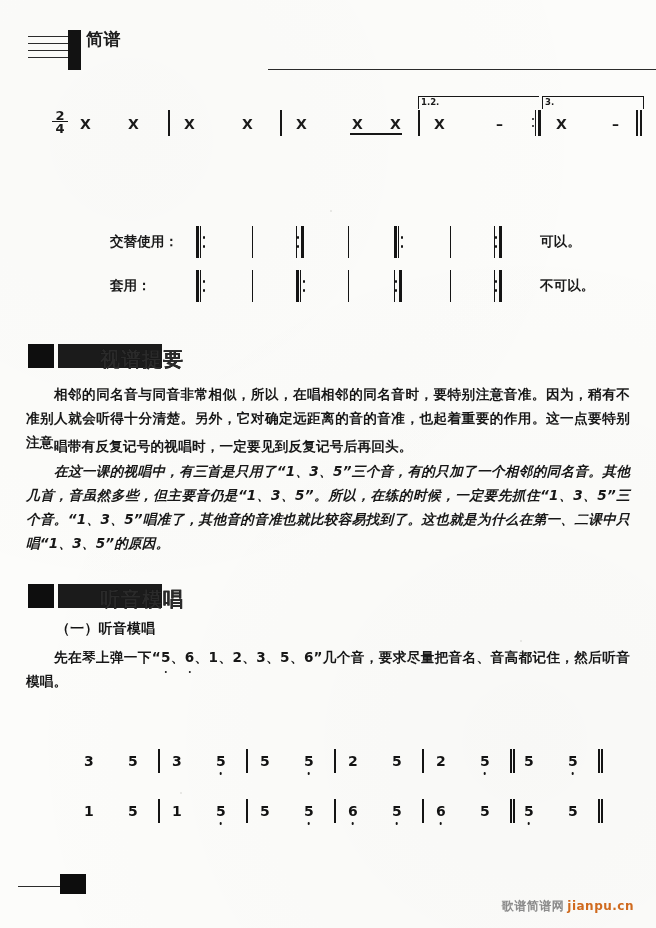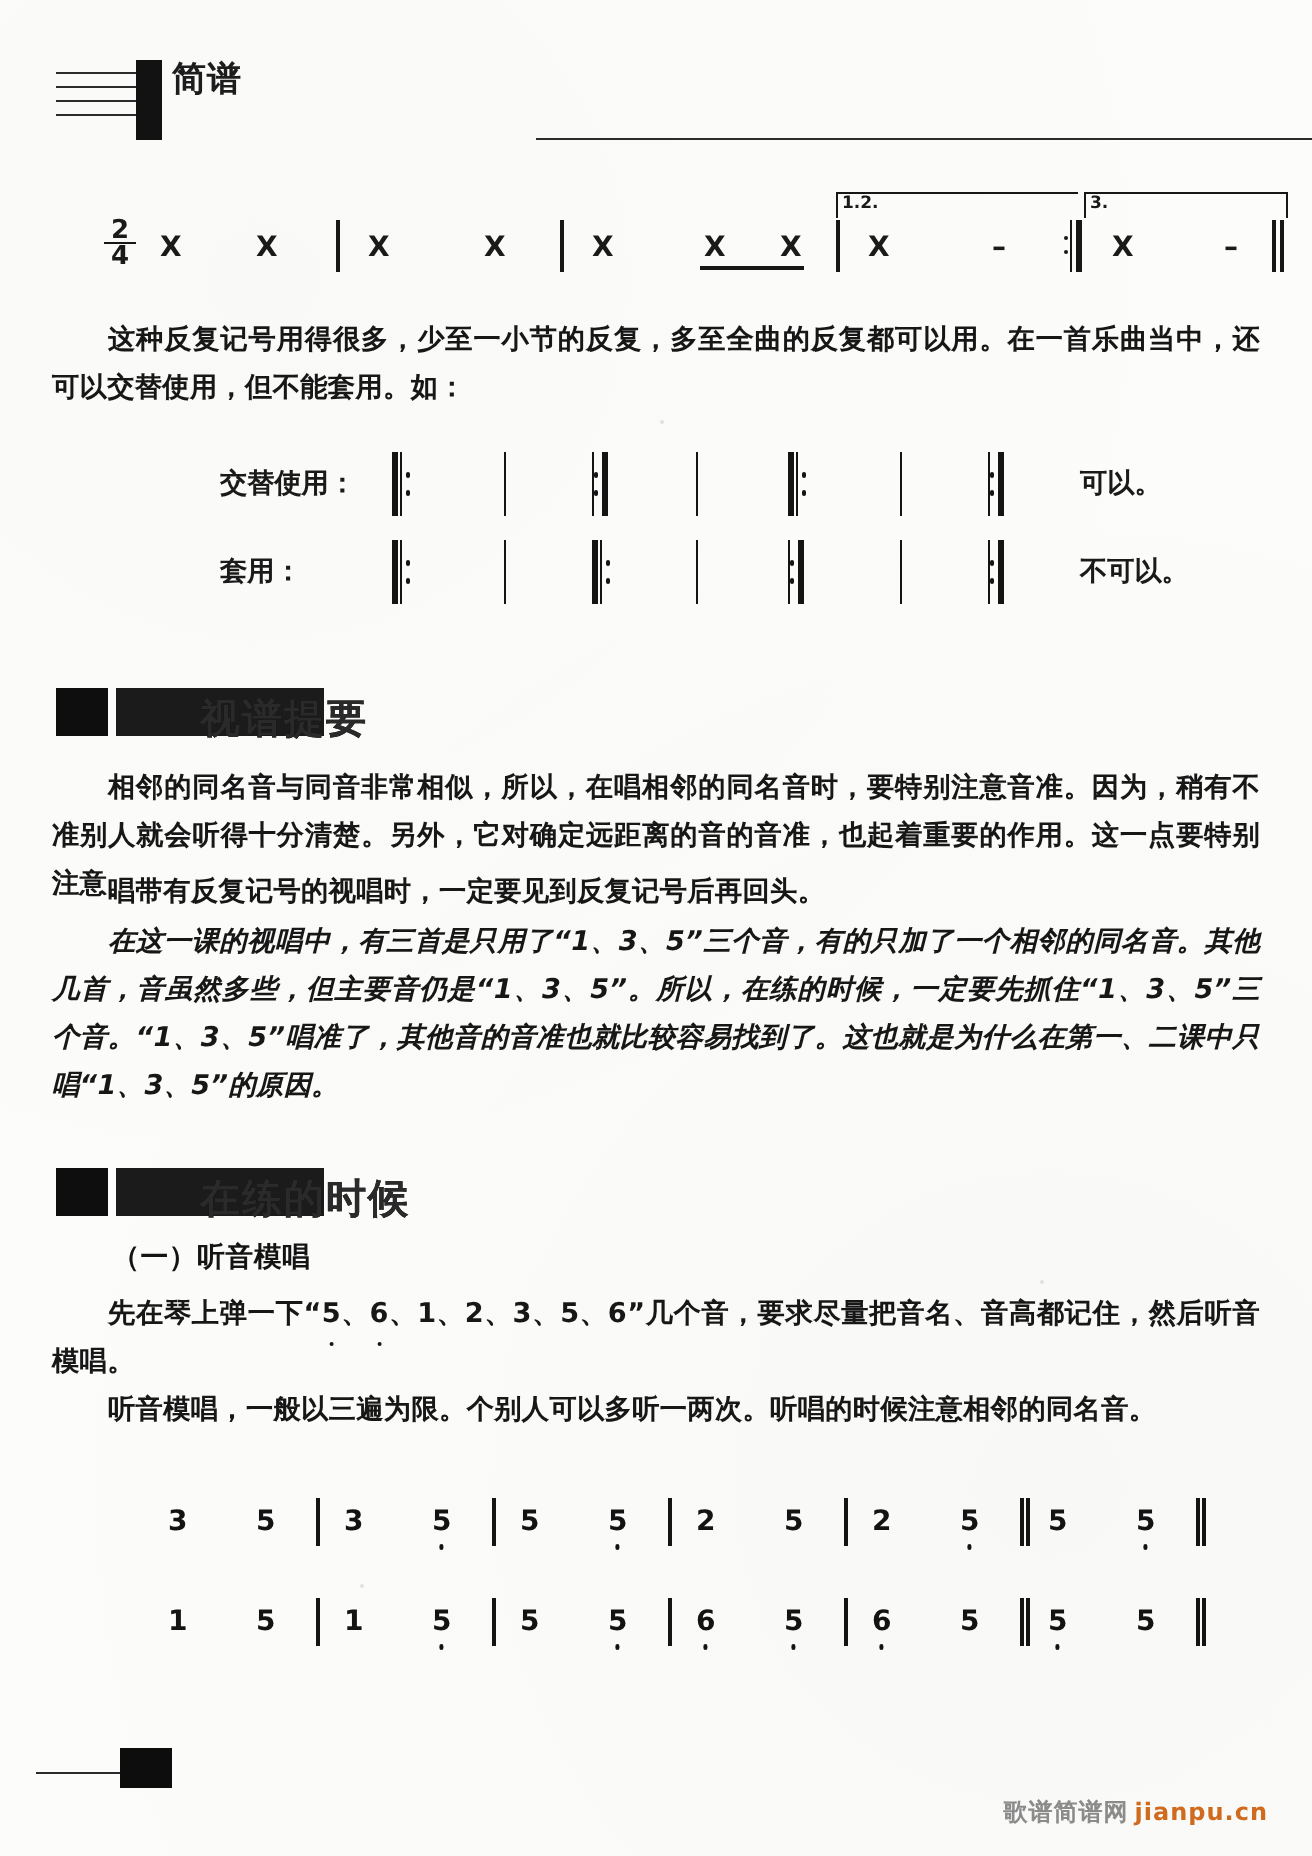--- a/index.html
+++ b/index.html
@@ -403,21 +403,20 @@
     </div>
 
     <div class="volta closed" style="left:490px; top:-6px; width:100px;">
       <span>3.</span>
     </div>
     <div class="rx" style="left:504px;">X</div>
     <div class="rdash" style="left:560px;">–</div>
     <div class="barfinal" style="left:584px;"></div>
   </div>
 
-  <div class="para indent" style="left:26px; top:158px; width:604px;">这种反复记号用得很多，少至一小节的反复，多至全曲的反复都可以用。在一首乐曲当中，还可以交替使用，但不能套用。如：</div>
 
   <div class="exrow" style="left:110px; top:270px; width:440px;">
     <div class="exlabel">套用：</div>
     <div class="rep left" style="left:86px;">
         <span class="thick"></span>
         <span class="thin"></span>
         <span class="dot dA"></span>
         <span class="dot dB"></span>
       </div>
     <div class="plainbar" style="left:142px;"></div>
@@ -483,30 +482,29 @@
   </div>
 
   <div class="para indent" style="left:26px; top:382px; width:604px;">相邻的同名音与同音非常相似，所以，在唱相邻的同名音时，要特别注意音准。因为，稍有不准别人就会听得十分清楚。另外，它对确定远距离的音的音准，也起着重要的作用。这一点要特别注意。</div>
   <div class="para indent" style="left:26px; top:434px; width:604px;">唱带有反复记号的视唱时，一定要见到反复记号后再回头。</div>
 
   <div class="para indent" style="left:26px; top:459px; width:604px;font-style:italic;">在这一课的视唱中，有三首是只用了“1、3、5”三个音，有的只加了一个相邻的同名音。其他几首，音虽然多些，但主要音仍是“1、3、5”。所以，在练的时候，一定要先抓住“1、3、5”三个音。“1、3、5”唱准了，其他音的音准也就比较容易找到了。这也就是为什么在第一、二课中只唱“1、3、5”的原因。</div>
 
   <div class="sect" style="left:28px; top:584px; width:220px;">
     <div class="blk1"></div>
     <div class="blk2"></div>
-    <div class="stxt">在练的时候</div>
+    <div class="stxt">听音模唱</div>
   </div>
 
   <div class="subhead" style="left:56px; top:620px;">（一）听音模唱</div>
 
   <div class="para" style="left:26px; top:645px; width:604px;">
     <span style="margin-left:28px;">先在琴上弹一下“</span><span id="pitch-list-slot"><span class="dnum">5</span><span>、</span><span class="dnum">6</span><span>、</span><span>1</span><span>、</span><span>2</span><span>、</span><span>3</span><span>、</span><span>5</span><span>、</span><span>6</span></span><span>”几个音，要求尽量把音名、音高都记住，然后听音模唱。</span>
   </div>
 
-  <div class="para indent" style="left:26px; top:693px; width:604px;">听音模唱，一般以三遍为限。个别人可以多听一两次。听唱的时候注意相邻的同名音。</div>
 
   <div class="notation" id="notation-row-0" style="left:60px; top:745px; width:560px;">
       <div class="note" style="left: 24px;">3</div>
       <div class="note" style="left: 68px;">5</div>
       <div class="nbar" style="left: 98px;"></div>
       <div class="note" style="left: 112px;">3</div>
       <div class="note" style="left: 156px;">5<span class="lowdot"></span></div>
       <div class="nbar" style="left: 186px;"></div>
       <div class="note" style="left: 200px;">5</div>
       <div class="note" style="left: 244px;">5<span class="lowdot"></span></div>

